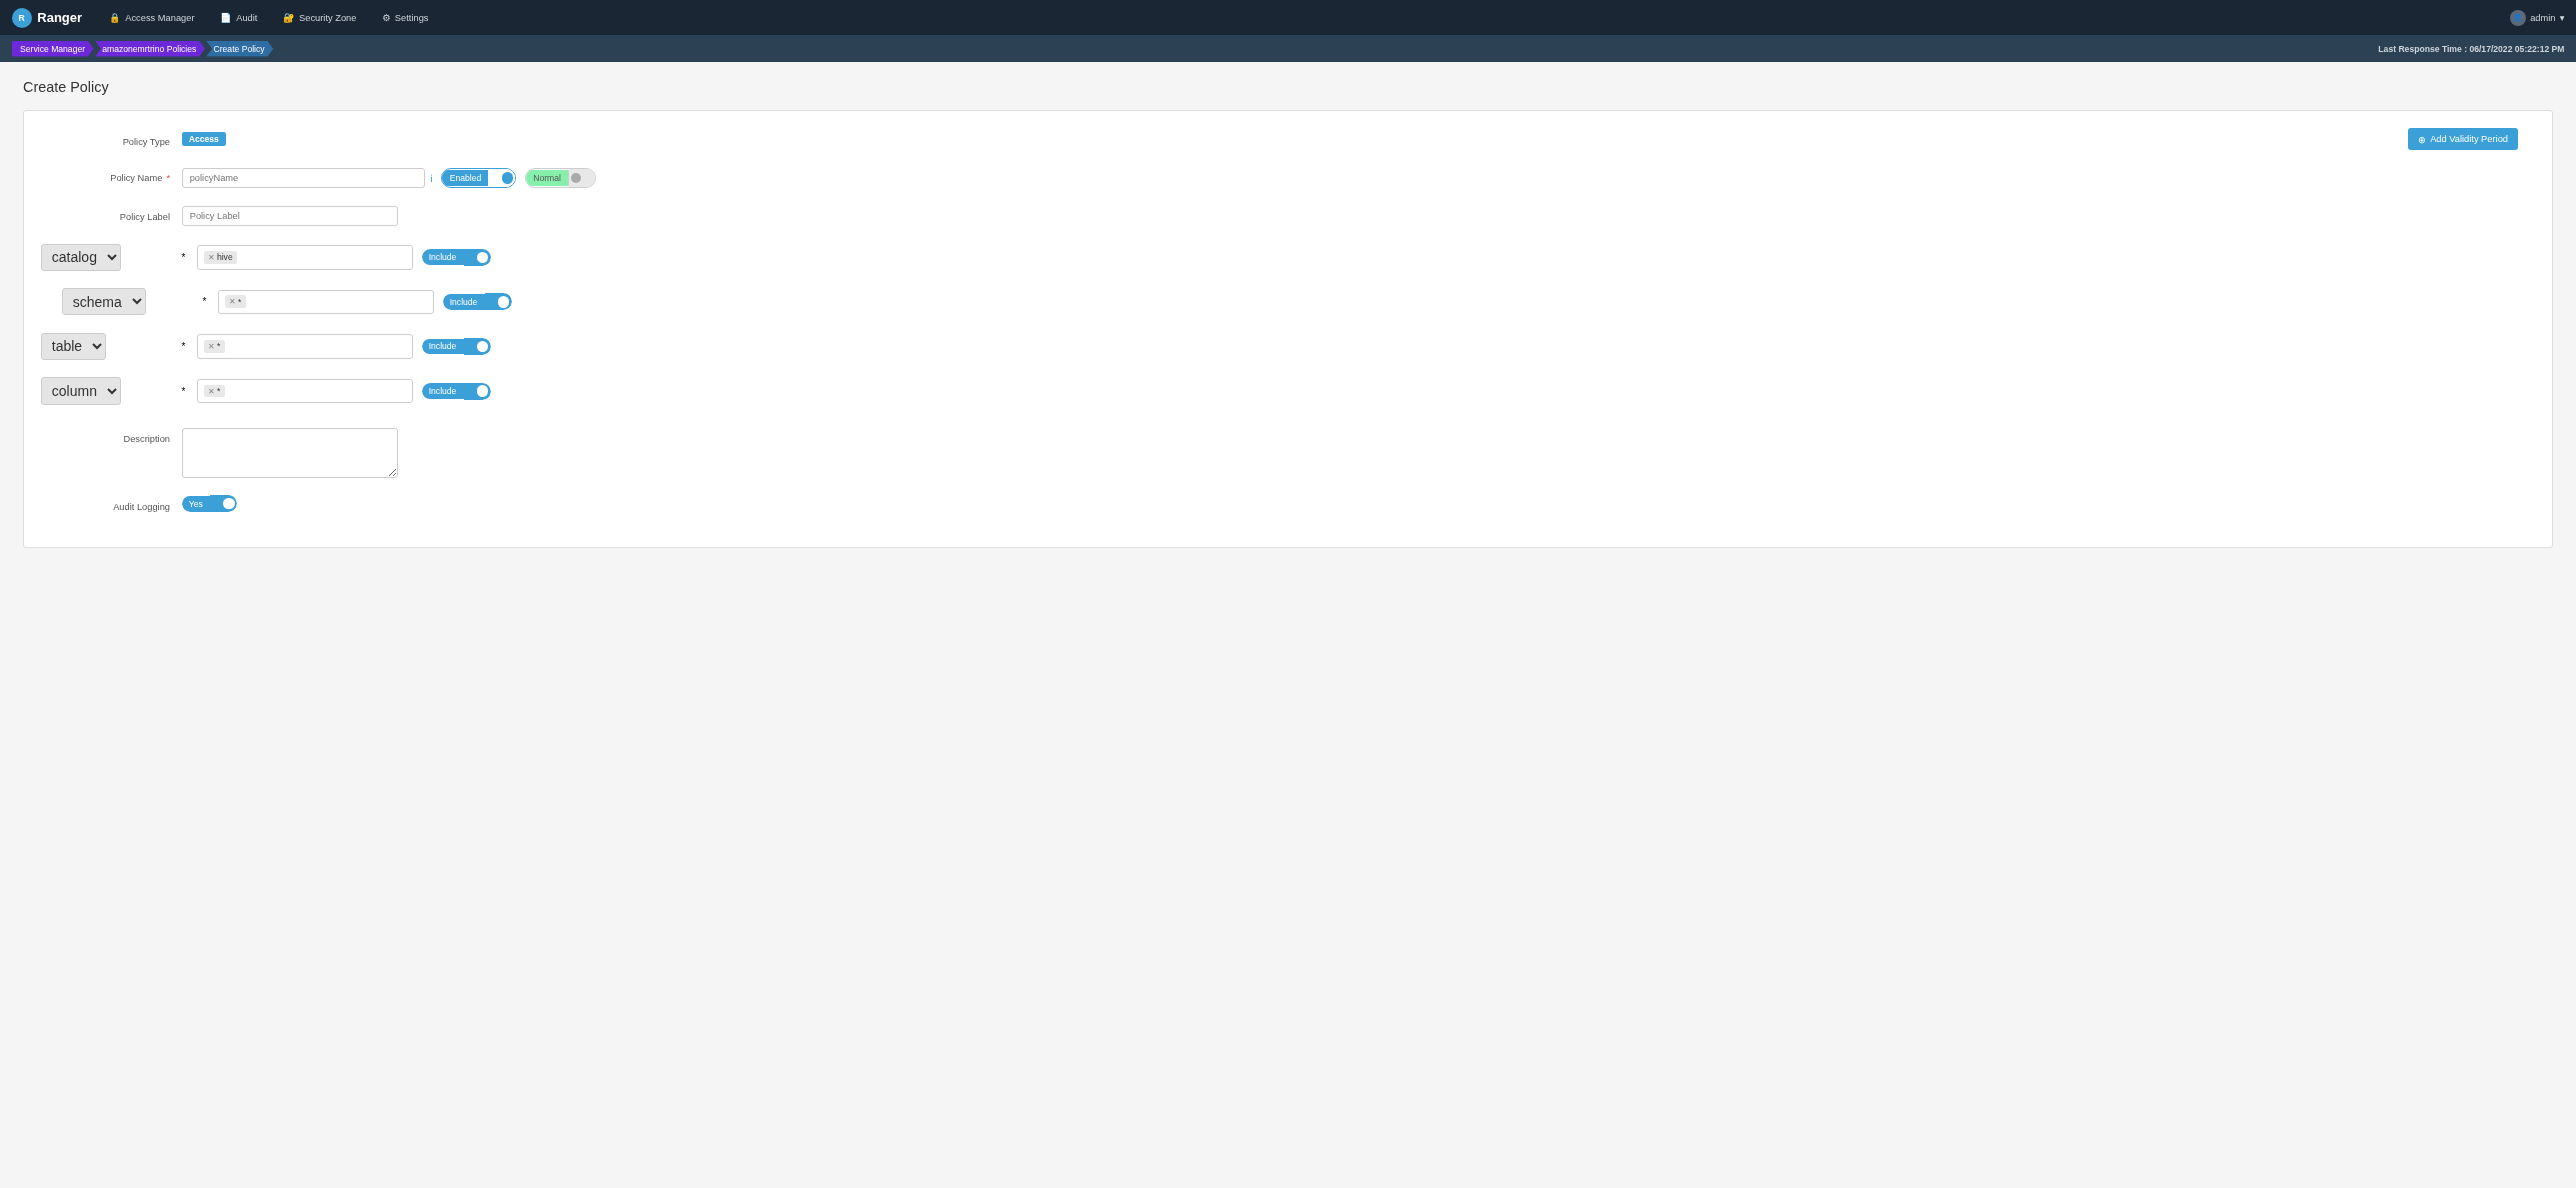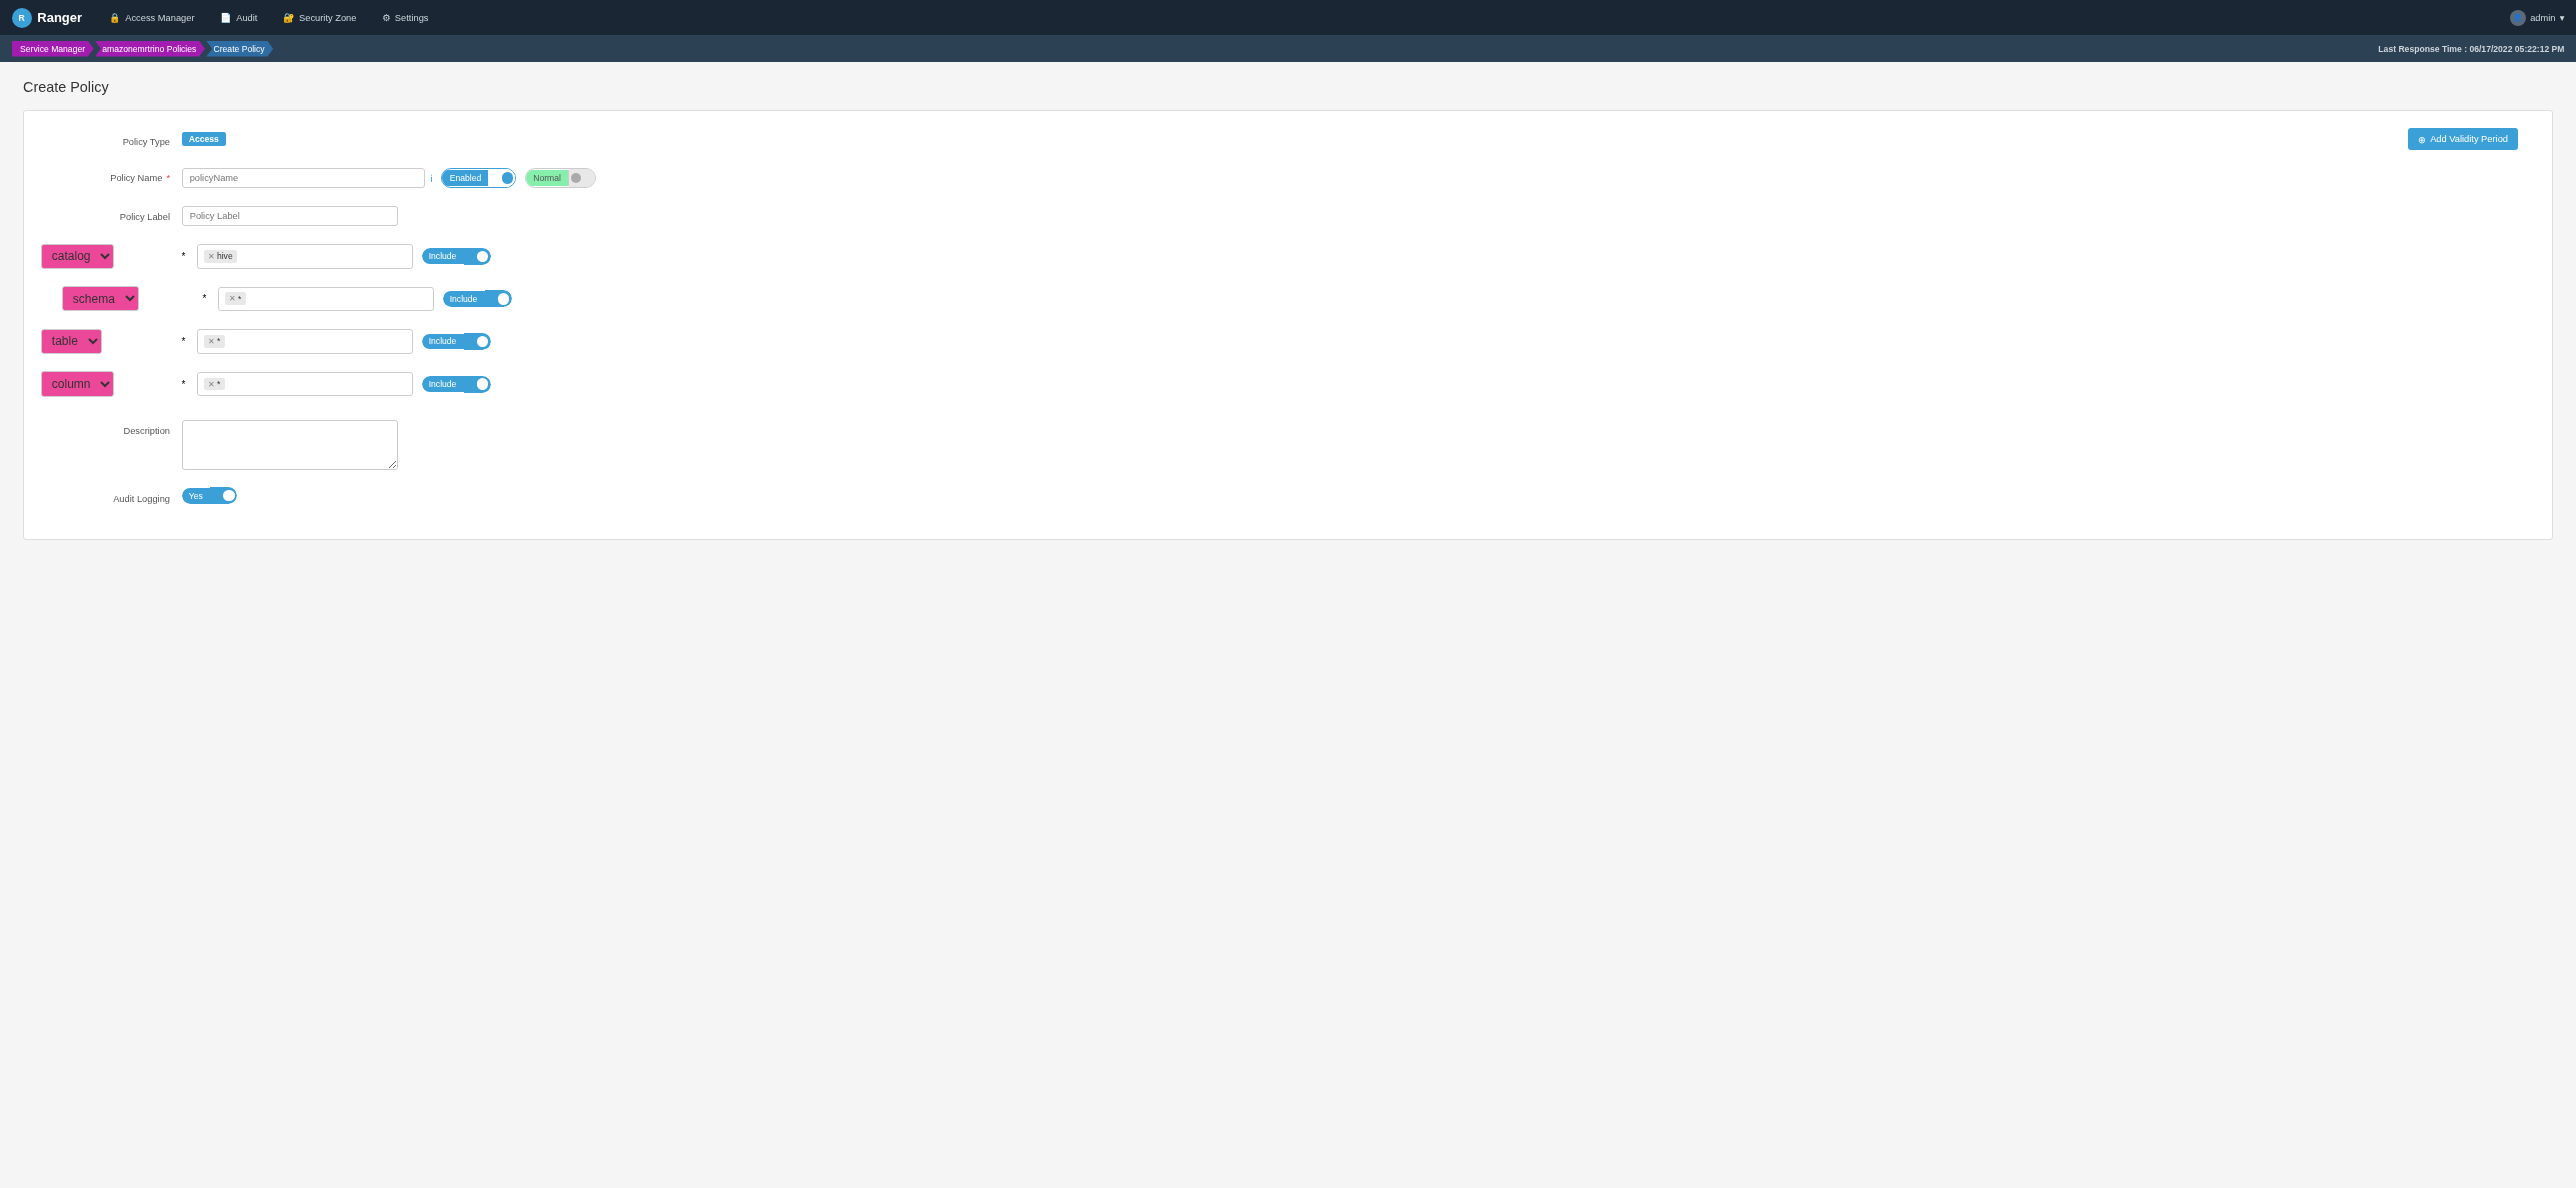--- a/index.html
+++ b/index.html
@@ -39,21 +39,21 @@
       display: flex;
       align-items: center;
       padding: 5.8px 11.5px;
       gap: 0;
       justify-content: space-between;
     }
     .breadcrumb-items {
       display: flex; align-items: center; gap: 0;
     }
     .breadcrumb-item {
-      background: #a21caf; color: white; font-size: 8.6px; padding: 2.9px 8.6px 2.9px 7.2px;
+      background: #6d28d9; color: white; font-size: 8.6px; padding: 2.9px 8.6px 2.9px 7.2px;
       clip-path: polygon(0 0, calc(100% - 5.8px) 0, 100% 50%, calc(100% - 5.8px) 100%, 0 100%, 5.8px 50%);
       cursor: pointer; white-space: nowrap;
     }
     .breadcrumb-item:first-child {
       clip-path: polygon(0 0, calc(100% - 5.8px) 0, 100% 50%, calc(100% - 5.8px) 100%, 0 100%);
       padding-left: 8.6px;
     }
     .breadcrumb-item + .breadcrumb-item { margin-left: 1.4px; }
     .breadcrumb-item:last-child { background: #2e6da4; }
     .last-response {
@@ -128,21 +128,21 @@
     }
     .include-knob {
       width: 11.5px; height: 11.5px; background: white; border-radius: 50%;
     }
 
     
     .resource-select-wrap {
       display: flex; align-items: center; gap: 2.9px;
     }
     .resource-select {
-      border: 0.7px solid #ccc; border-radius: 2.9px; padding: 3.6px 5.8px; font-size: 12px; color: #333; background: #ec4899; cursor: pointer; outline: none;
+      border: 0.7px solid #ccc; border-radius: 2.9px; padding: 3.6px 5.8px; font-size: 14px; color: #333; background: #e5e5e5; cursor: pointer; outline: none;
     }
 
     
     .desc-textarea {
       width: 216px; height: 50px; border: 0.7px solid #ccc; border-radius: 2.9px; padding: 4.3px 7.2px; font-size: 9.3px; resize: vertical; outline: none; font-family: inherit;
     }
 
     
     .audit-toggle-wrap {
       display: flex; align-items: center; gap: 0; border-radius: 14.4px; overflow: hidden;

